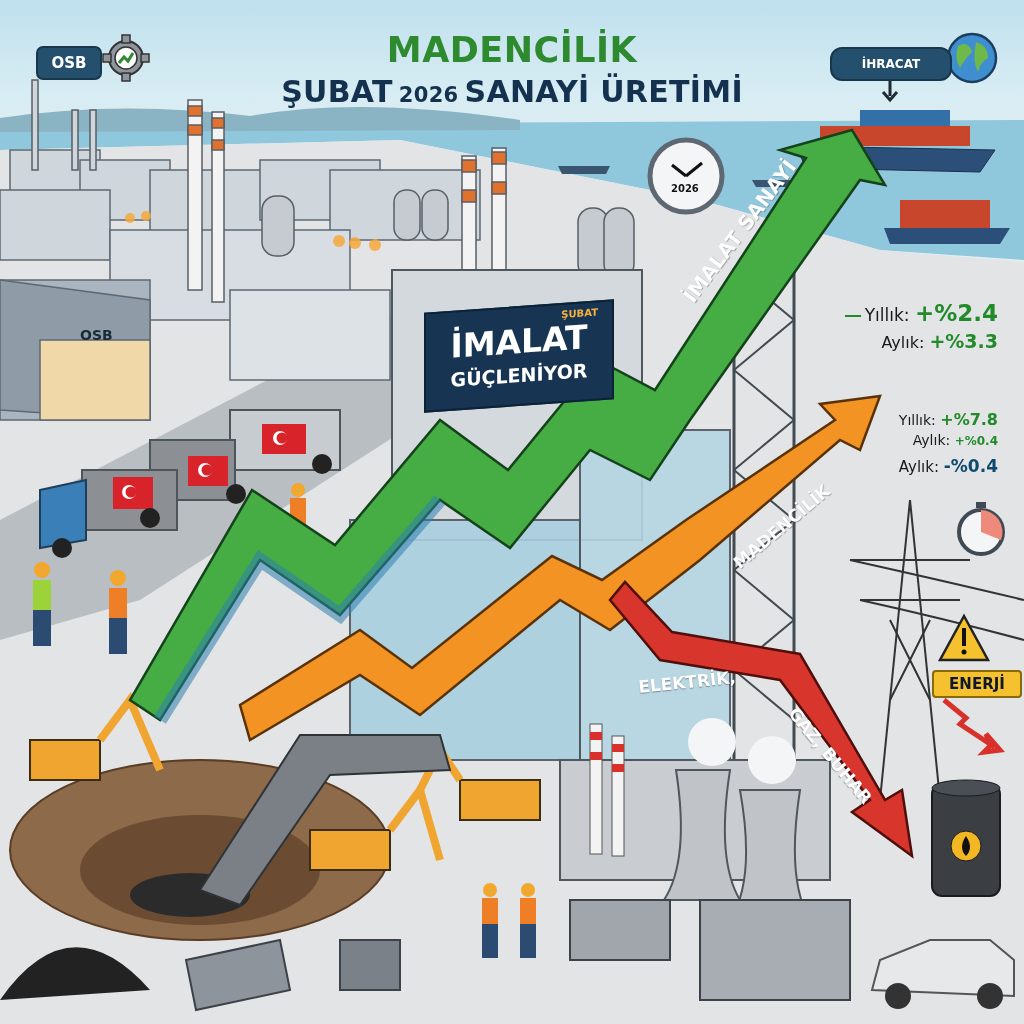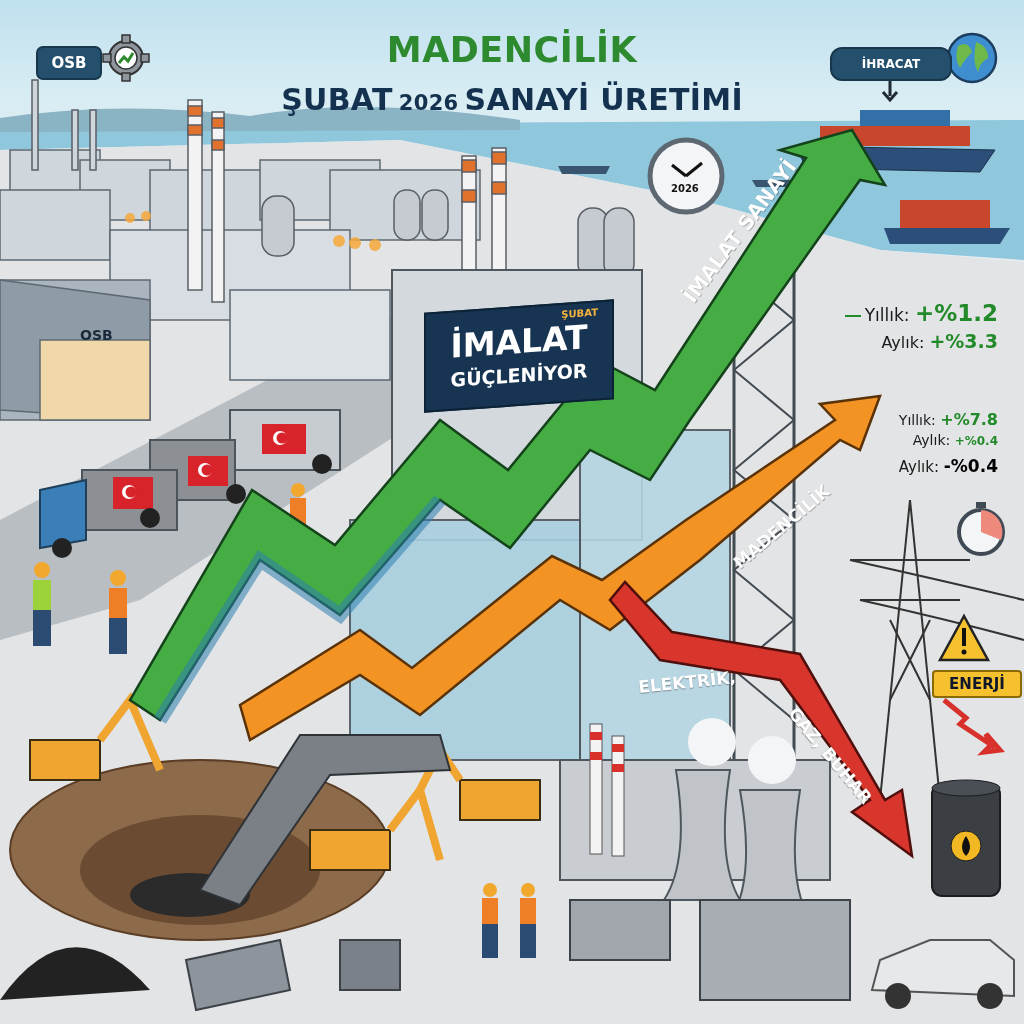--- a/index.html
+++ b/index.html
@@ -4,21 +4,21 @@
 <style>
   html,body{margin:0;padding:0;}
   body{width:1024px;height:1024px;overflow:hidden;position:relative;
     font-family:"DejaVu Sans","Liberation Sans",sans-serif;
     background:linear-gradient(180deg,#bfe0ee 0%,#d7ecf3 9%,#e6eff2 20%,#e3e7ea 45%,#dcdfe2 100%);}
   
   #scene{position:absolute;left:0;top:0;width:1024px;height:1024px;}
   
   .title-1{position:absolute;top:30px;left:0;width:1024px;text-align:center;
     font-weight:bold;font-size:35px;color:#2d8a2e;letter-spacing:0.5px;}
-  .title-2{position:absolute;top:82px;left:0;width:1024px;text-align:center;
+  .title-2{position:absolute;top:74px;left:0;width:1024px;text-align:center;
     font-weight:bold;font-size:30px;color:#14324f;letter-spacing:0.3px;}
   .title-2 .yr{font-size:21px;margin:0 6px;}
   
   .badge{position:absolute;background:#24506e;color:#fff;font-weight:bold;
     border-radius:7px;border:2px solid #17374d;text-align:center;}
   .osb-badge{left:36px;top:46px;width:62px;height:30px;line-height:30px;font-size:15px;}
   .ihr-badge{left:830px;top:47px;width:118px;height:30px;line-height:30px;font-size:12px;border-radius:12px;}
   
   .banner{position:absolute;left:424px;top:306px;width:186px;height:96px;background:#173553;
     border:2px solid #0c2236;transform:skewY(-4deg);}
@@ -27,21 +27,21 @@
   .banner .main2{position:absolute;left:0;width:100%;top:56px;text-align:center;color:#fff;font-weight:bold;font-size:19px;}
   
   .arrow-label{position:absolute;color:#fff;font-weight:bold;white-space:nowrap;text-shadow:0 1px 1px rgba(0,0,0,.35);}
   .lbl-imalat{left:688px;top:288px;font-size:20px;transform:rotate(-53deg);transform-origin:left center;}
   .lbl-maden{left:736px;top:555px;font-size:17px;transform:rotate(-40deg);transform-origin:left center;}
   .lbl-elek{left:638px;top:672px;font-size:17px;transform:rotate(-6deg);}
   .lbl-gaz{left:792px;top:700px;font-size:17px;transform:rotate(50deg);transform-origin:left center;}
   
   .stat{position:absolute;right:26px;text-align:right;white-space:nowrap;color:#1a1a1a;}
   .stat .pos{color:#238a2a;font-weight:bold;}
-  .stat .neg{color:#000000;font-weight:bold;}
+  .stat .neg{color:#0c4a6e;font-weight:bold;}
   .s1{top:300px;font-size:17px;}
   .s1 .pos{font-size:23px;}
   .s2{top:330px;font-size:16px;}
   .s2 .pos{font-size:19px;margin-top:48px;}
   .s3{top:410px;font-size:14px;}
   .s3 .pos{font-size:16px;}
   .s4{top:432px;font-size:14px;}
   .s4 .pos{font-size:12px;}
   .s5{top:456px;font-size:15px;}
   .s5 .neg{font-size:17px;}
@@ -301,21 +301,21 @@
   <div class="main">İMALAT</div>
   <div class="main2">GÜÇLENİYOR</div>
 </div>
 
 <div class="arrow-label lbl-imalat">İMALAT SANAYİ</div>
 <div class="arrow-label lbl-maden">MADENCİLİK</div>
 <div class="arrow-label lbl-elek">ELEKTRİK,</div>
 <div class="arrow-label lbl-gaz">GAZ, BUHAR</div>
 
 <div class="stat s1">
-  <span class="dash"></span><span>Yıllık:</span> <span class="pos">+%1.2</span>
+  <span class="dash"></span><span>Yıllık:</span> <span class="pos">+%2.4</span>
 </div>
 <div class="stat s2">
   <span>Aylık:</span> <span class="pos">+%3.3</span>
 </div>
 <div class="stat s3">
   <span>Yıllık:</span> <span class="pos">+%7.8</span>
 </div>
 <div class="stat s4">
   <span>Aylık:</span> <span class="pos">+%0.4</span>
 </div>

